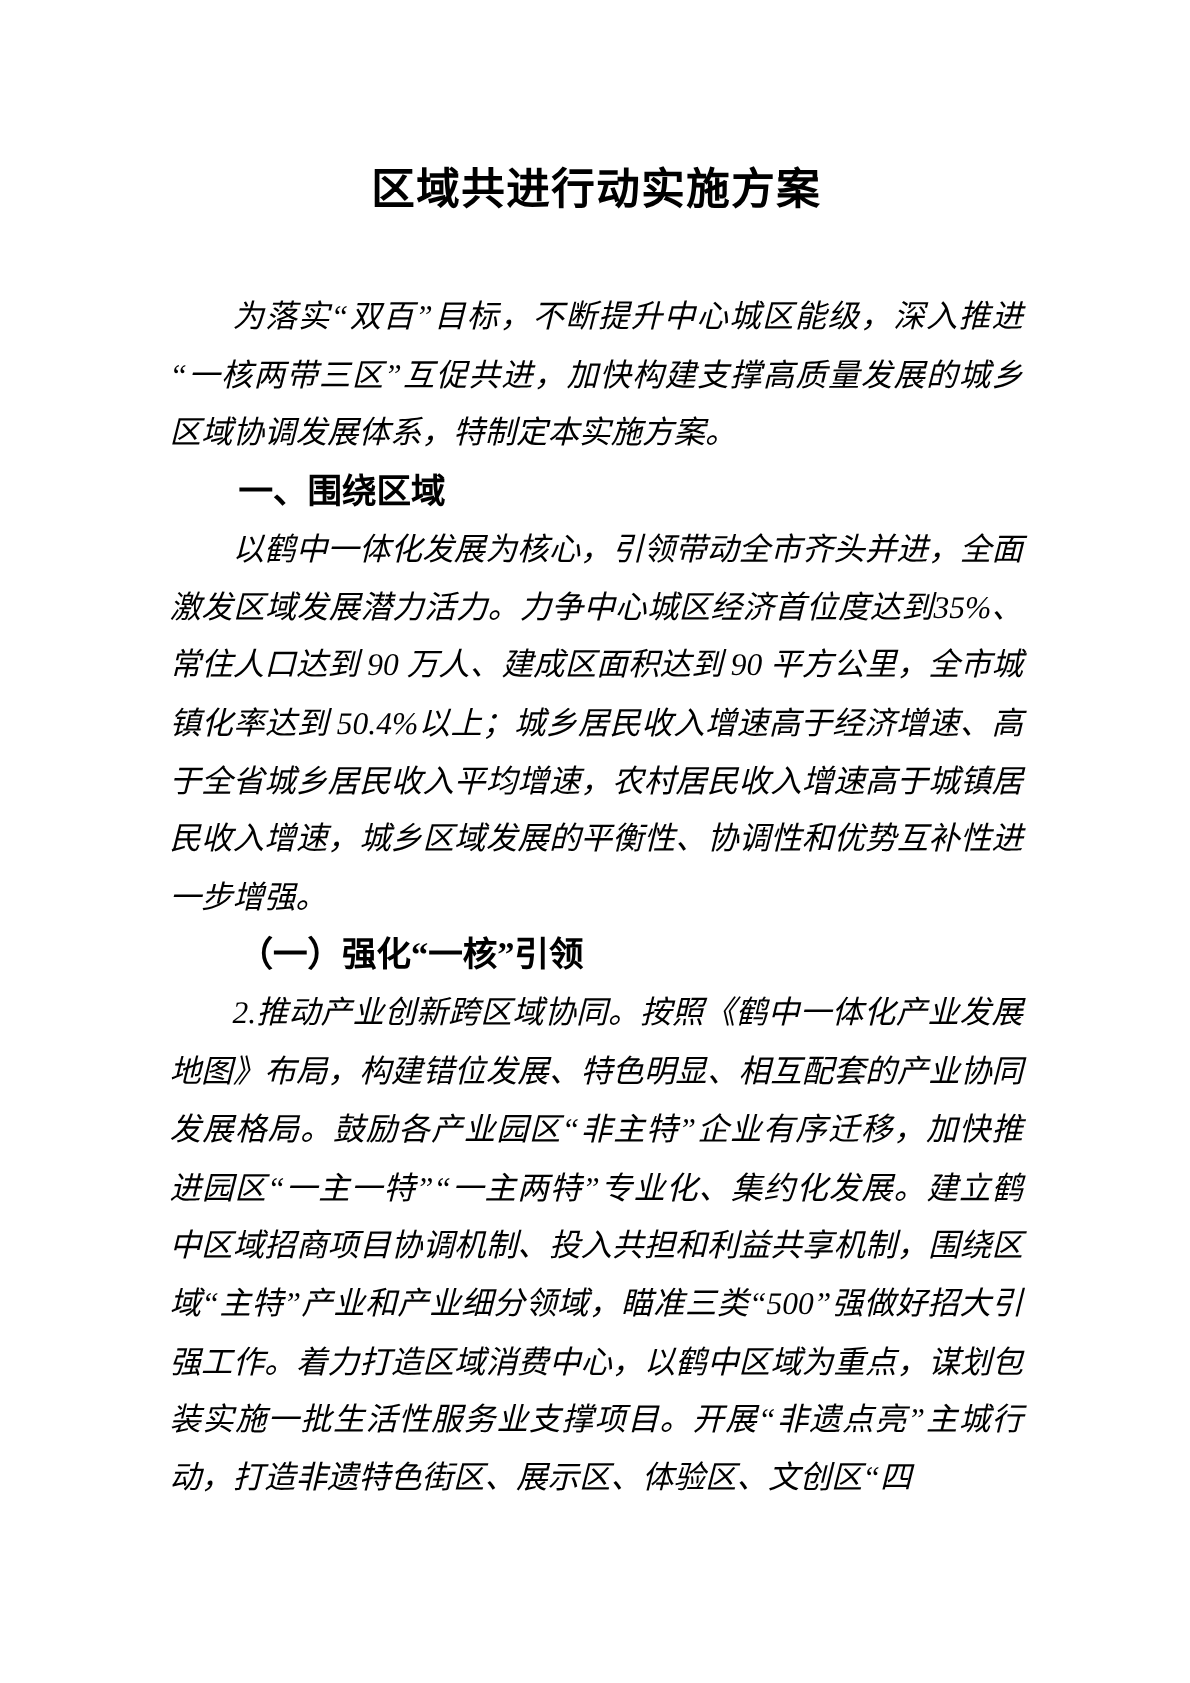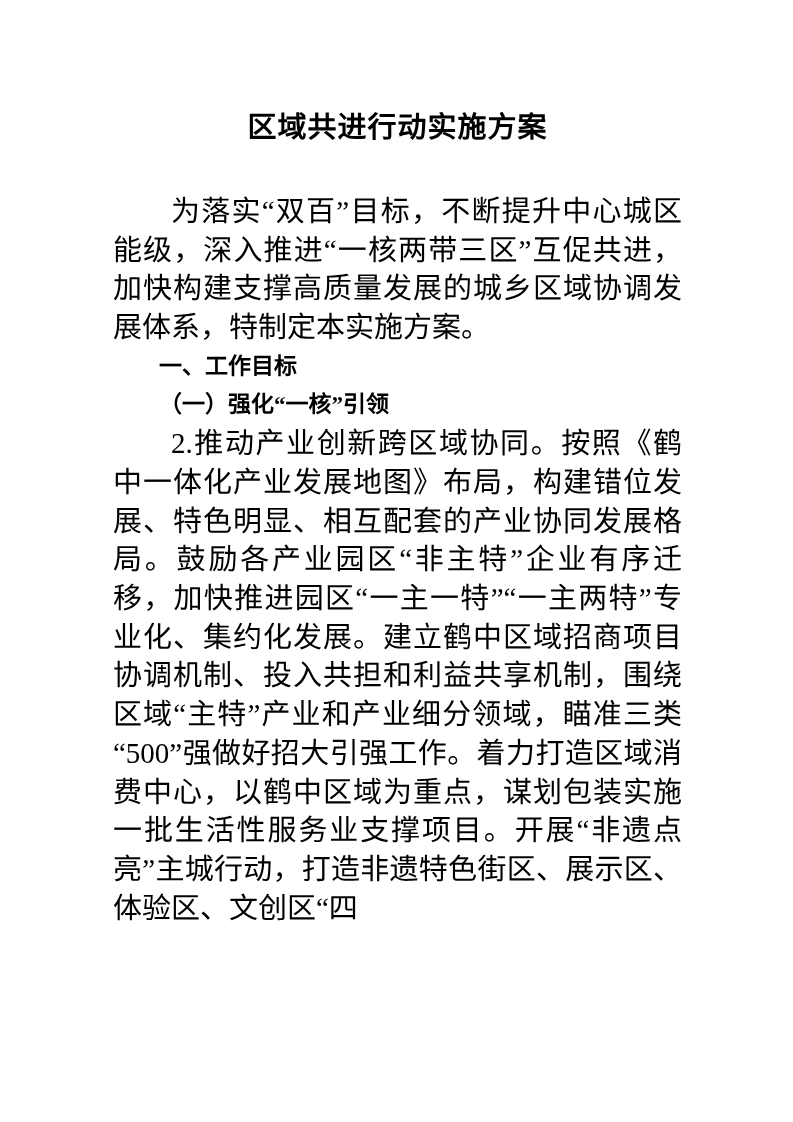--- a/index.html
+++ b/index.html
@@ -22,26 +22,27 @@
     font-family: "Liberation Sans", "DejaVu Sans", sans-serif;
     font-size: 29px;
     line-height: 42px;
     font-weight: bold;
     text-align: center;
     margin: 0 0 44px 0;
     letter-spacing: 1px;
   }
   .body-para {
     font-family: "Liberation Serif", "DejaVu Serif", serif;
-    font-size: 29px;
+    font-size: 21px;
     line-height: 38.7px;
     margin: 0;
     text-indent: 2em;
     text-align: justify;
     word-break: break-all;
+    font-style: italic;
   }
   .heading-1 {
     font-family: "Liberation Sans", "DejaVu Sans", sans-serif;
     font-weight: 600;
     font-size: 23px;
     line-height: 38.7px;
     margin: 0;
     text-indent: 2em;
     text-align: left;
   }
@@ -56,20 +57,21 @@
   }
 </style>
 </head>
 <body>
 
 <div class="page">
   <h1 class="doc-title">区域共进行动实施方案</h1>
 
   <p class="body-para">为落实“双百”目标，不断提升中心城区能级，深入推进“一核两带三区”互促共进，加快构建支撑高质量发展的城乡区域协调发展体系，特制定本实施方案。</p>
 
-  <p class="heading-1">一、工作目标</p>
+  <p class="heading-1">一、围绕区域</p>
 
+  <p class="body-para">以鹤中一体化发展为核心，引领带动全市齐头并进，全面激发区域发展潜力活力。力争中心城区经济首位度达到35%、常住人口达到 90 万人、建成区面积达到 90 平方公里，全市城镇化率达到 50.4%以上；城乡居民收入增速高于经济增速、高于全省城乡居民收入平均增速，农村居民收入增速高于城镇居民收入增速，城乡区域发展的平衡性、协调性和优势互补性进一步增强。</p>
 
 
   <p class="heading-2">（一）强化“一核”引领</p>
 
   <p class="body-para">2.推动产业创新跨区域协同。按照《鹤中一体化产业发展地图》布局，构建错位发展、特色明显、相互配套的产业协同发展格局。鼓励各产业园区“非主特”企业有序迁移，加快推进园区“一主一特”“一主两特”专业化、集约化发展。建立鹤中区域招商项目协调机制、投入共担和利益共享机制，围绕区域“主特”产业和产业细分领域，瞄准三类“500”强做好招大引强工作。着力打造区域消费中心，以鹤中区域为重点，谋划包装实施一批生活性服务业支撑项目。开展“非遗点亮”主城行动，打造非遗特色街区、展示区、体验区、文创区“四</p>
 </div>
 
 </body></html>

